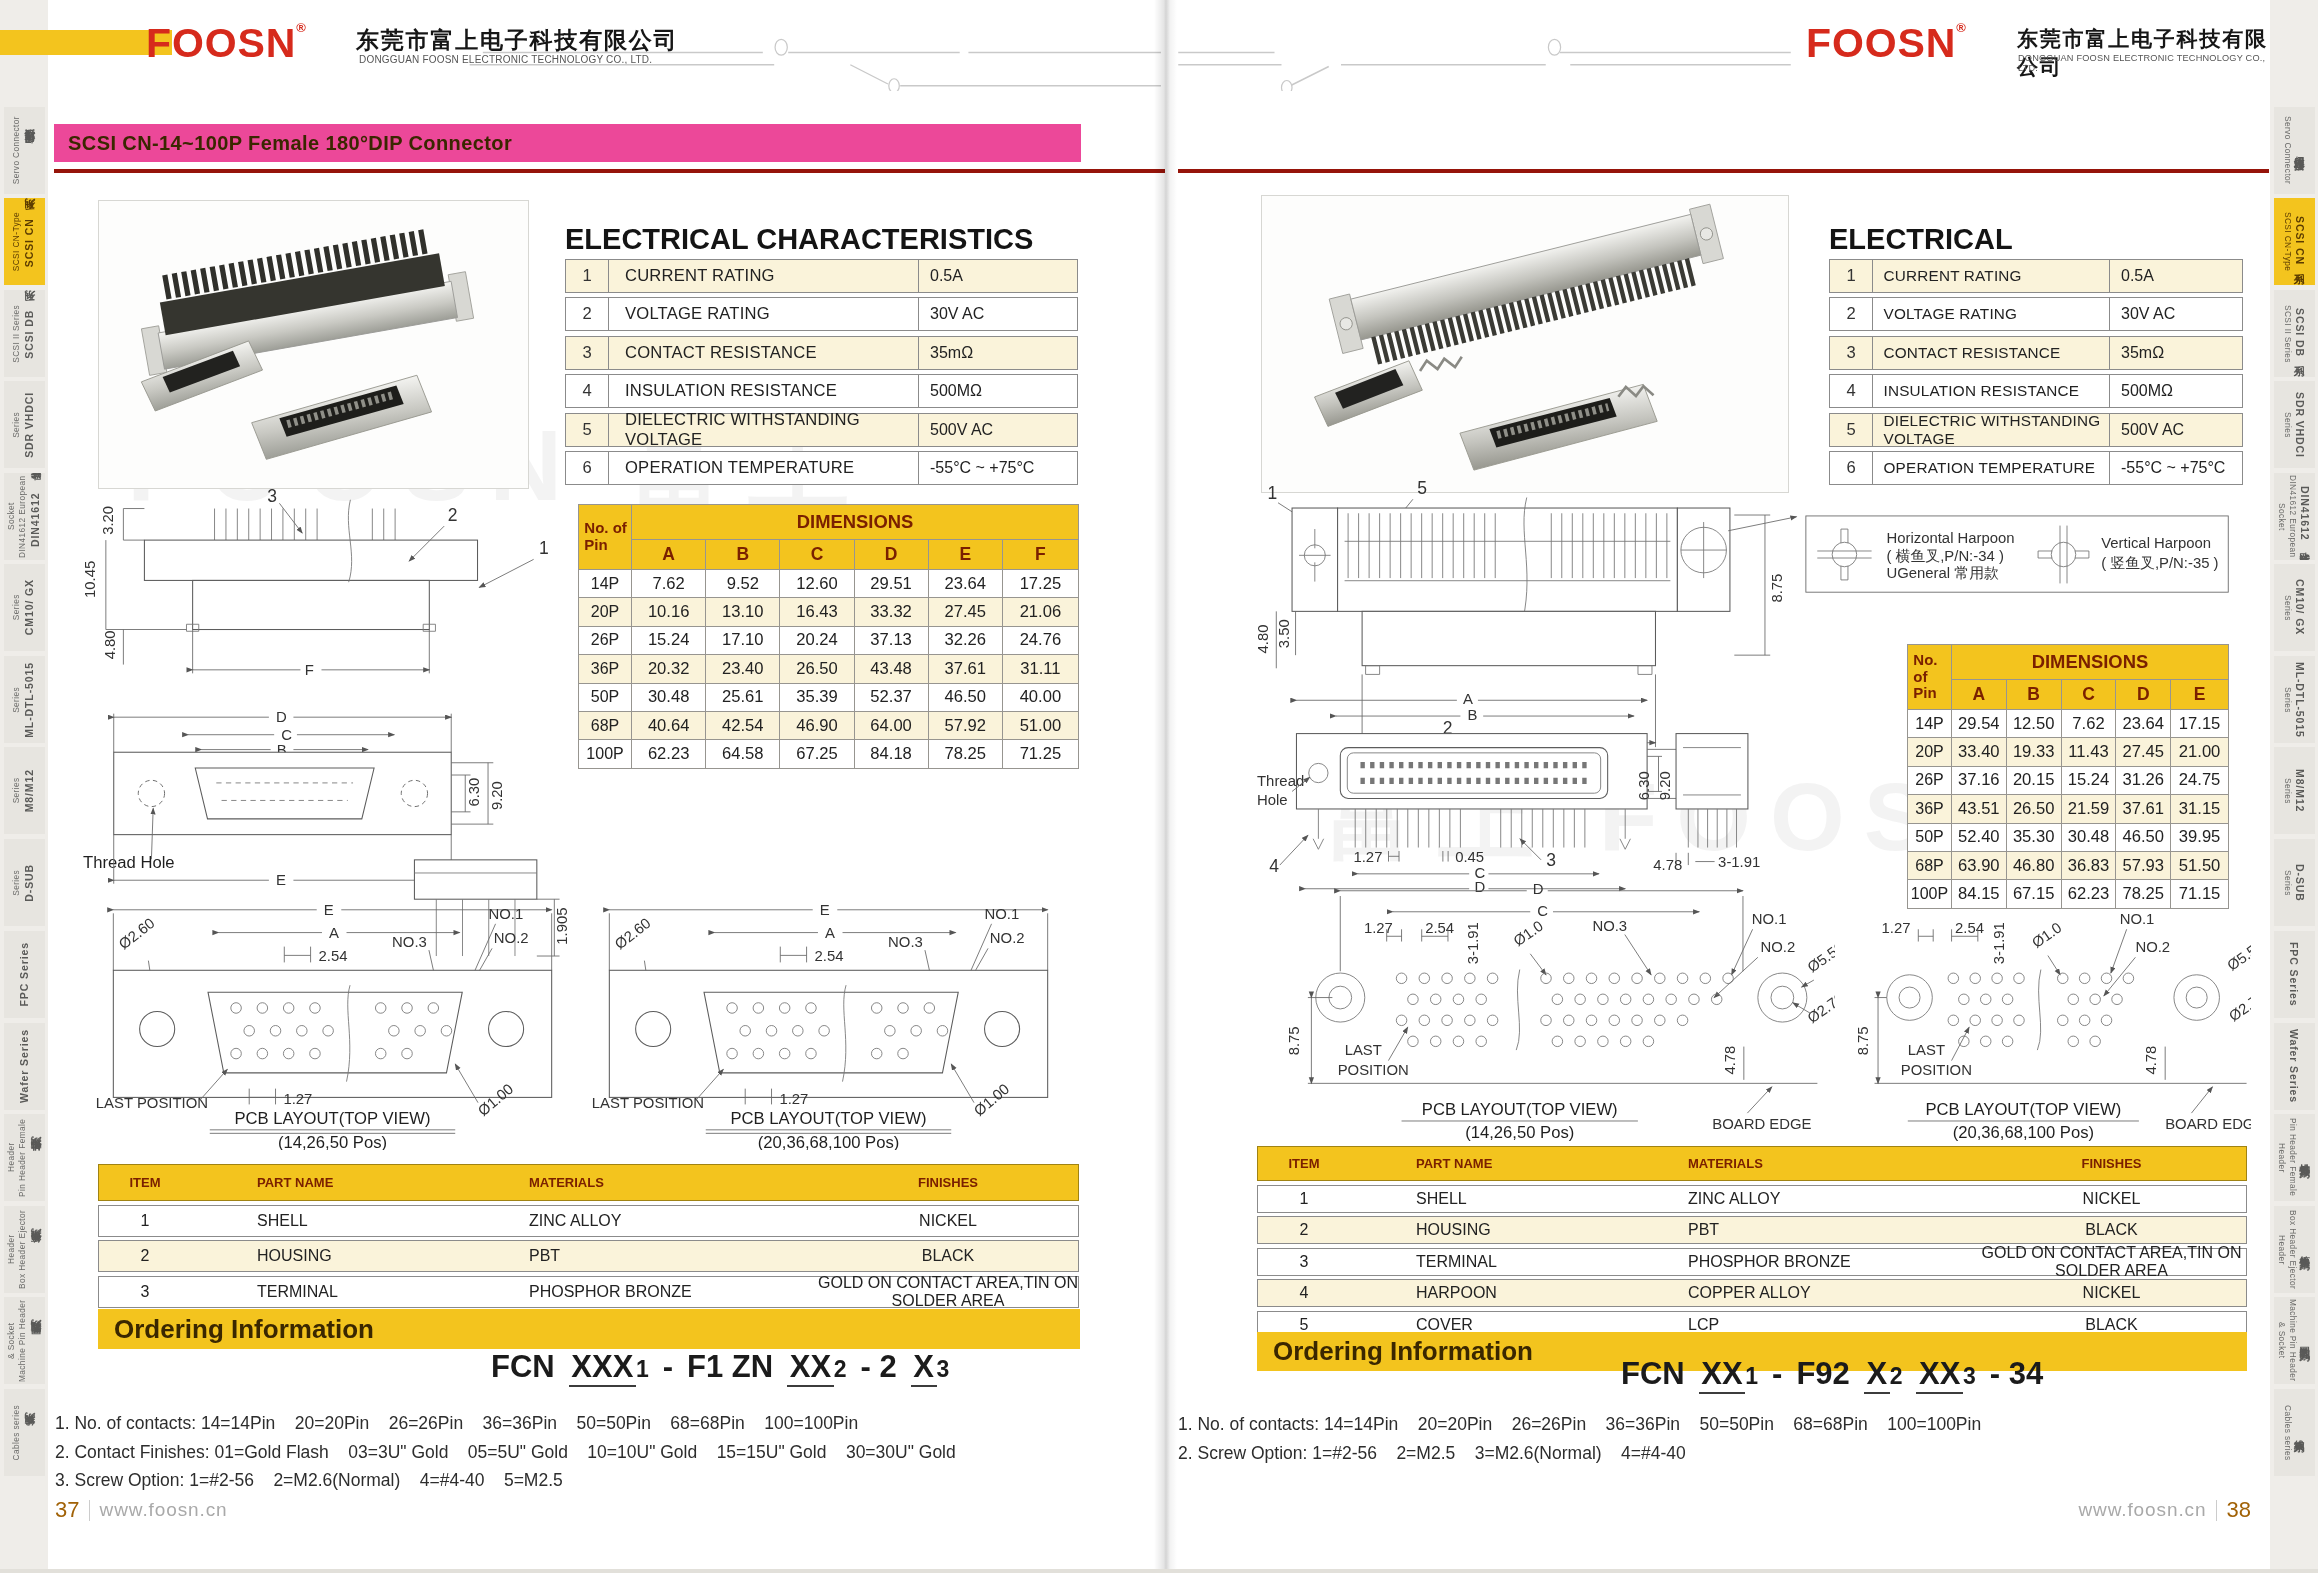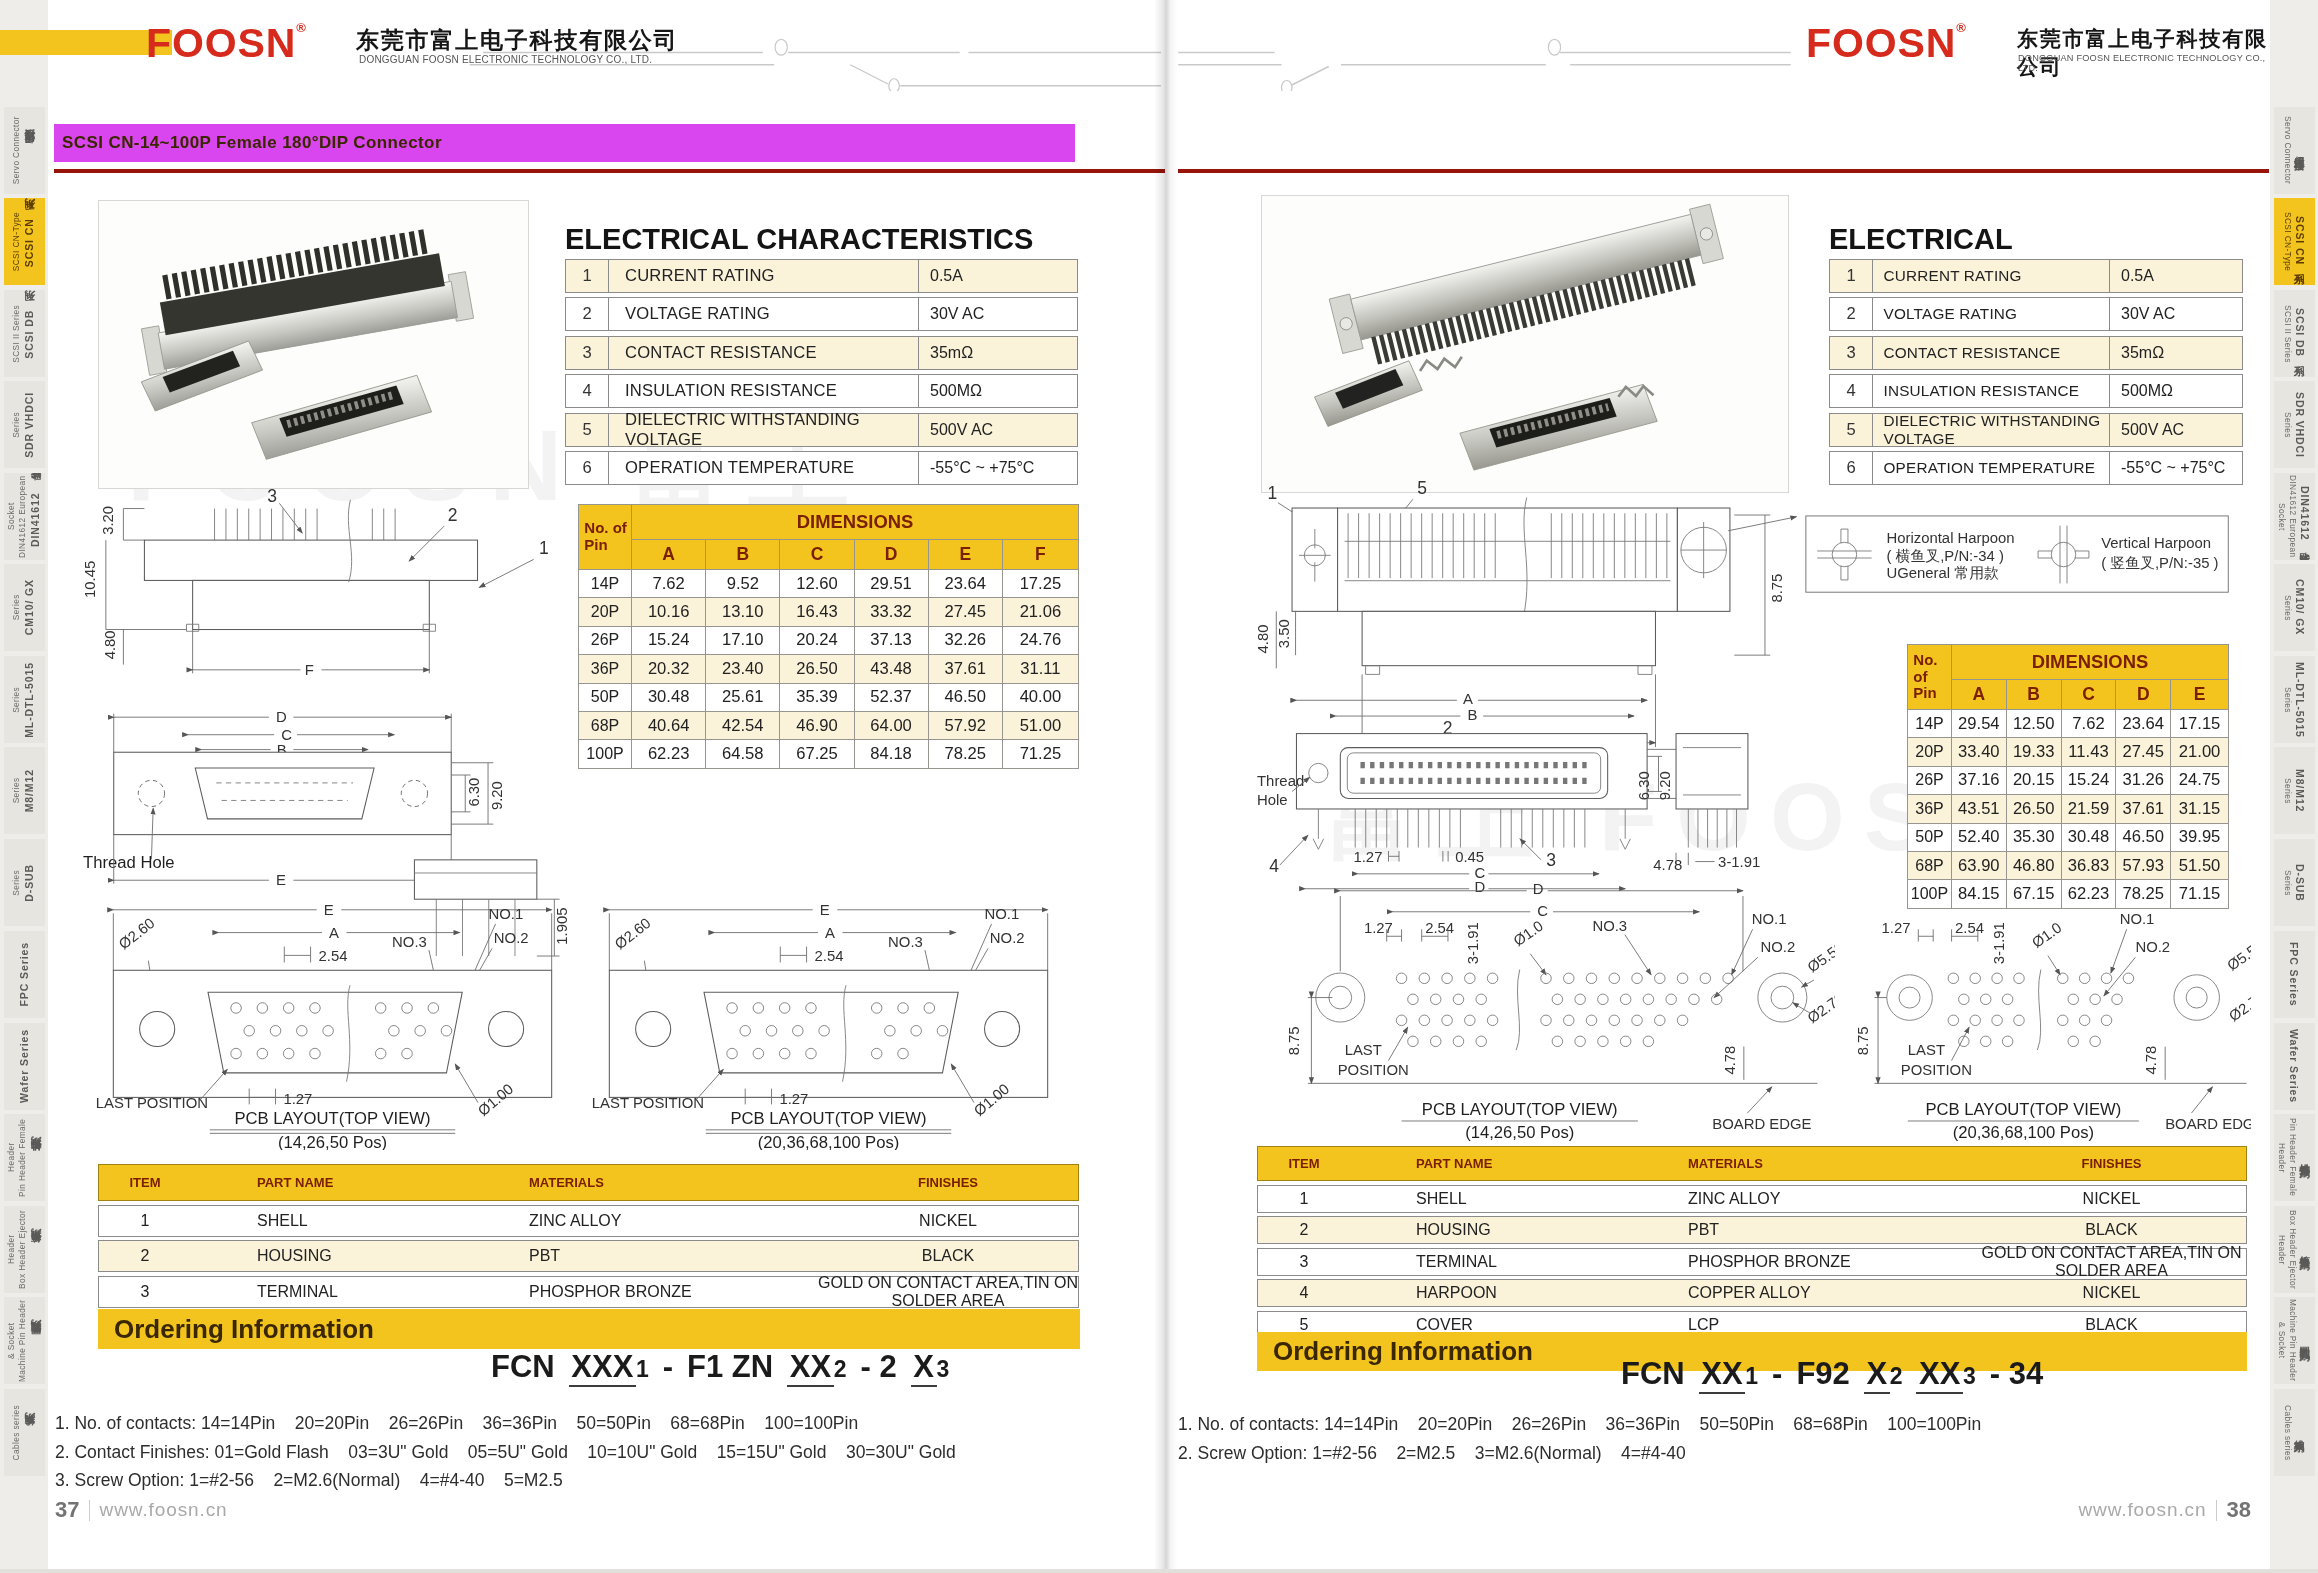--- a/index.html
+++ b/index.html
@@ -27,22 +27,22 @@
   .bottom-edge{position:absolute;left:0;bottom:0;width:2319px;height:5.3px;background:#e2e0da}
   
   .ybar{background:#f3c41e}
   .logo{font-size:41px;font-weight:bold;color:#d62a1c;letter-spacing:0.9px;line-height:1}
   .logo sup{font-size:13px;vertical-align:24.5px}
   .cnname{font-size:23px;font-weight:bold;color:#161616;letter-spacing:1.8px}
   .enname{font-size:10px;color:#555;letter-spacing:0.2px}
   .tr-svg path{stroke:#c9c9c9;stroke-width:1.6;fill:none}
   .tr-svg ellipse{stroke:#c9c9c9;stroke-width:1.4;fill:#fff}
   
-  .tbar{background:#d946ef;height:38px;line-height:38px;padding-left:8px;
-        font-size:17px;font-weight:bold;color:#3a2700;letter-spacing:0.4px}
+  .tbar{background:#ec4899;height:38px;line-height:38px;padding-left:14px;
+        font-size:20px;font-weight:bold;color:#3a2700;letter-spacing:0.4px}
   .rule{background:#96140a;height:3.5px}
   .photo{background:#fdfdfc;border:0.9px solid #d7d7d3}
   .echd{font-size:29px;font-weight:bold;color:#141414}
   
   .ecrow{display:flex;margin-bottom:4.4px;border:0.9px solid #8b8b8b;height:32px;background:#fff}
   .ecrow.cream{background:#faf3da}
   .ec0{width:42px;border-right:0.9px solid #8b8b8b;display:flex;align-items:center;justify-content:center;font-size:16.6px;color:#333}
   .ec1{flex:1;display:flex;align-items:center;padding-left:16px;font-size:16.6px;letter-spacing:0.2px}
   .ec2{border-left:0.9px solid #8b8b8b;display:flex;align-items:center;padding-left:11.4px;font-size:16px}
   #pageL .ec2{width:147px}
@@ -69,21 +69,21 @@
   .mc3{flex:1;text-align:center}
   #pageR .mrow{height:26px}
   
   .obar{background:#f3c41e;font-size:26px;font-weight:bold;color:#3a2700;padding-left:16px}
   .formula{display:flex;gap:14px;align-items:flex-start;font-size:31px;font-weight:bold;color:#1b1b1b;white-space:pre}
   .seg{display:flex;flex-direction:row;align-items:center}
   .seg .t{border-bottom:2.6px solid #3c3c3c;padding:0 2.6px}
   .seg .n{font-size:23px;margin-top:3.5px}
   .oline{position:absolute;font-size:17.5px;color:#2d2d2d;white-space:pre}
   
-  .pg{color:#737373;font-weight:bold;font-size:22px;vertical-align:middle}
+  .pg{color:#a16207;font-weight:normal;font-size:22px;vertical-align:middle}
   .fsep{display:inline-block;width:0.9px;height:21px;background:#ccc;margin:0 9.6px;vertical-align:middle}
   .fsite{color:#a9a9a9;font-size:19px;letter-spacing:0.9px;vertical-align:middle}
   
   svg text{font-family:"Liberation Sans",sans-serif;fill:#333;font-size:17px}
   .dwg .ol{stroke:#5c5c5c;stroke-width:1.2;fill:#fff}
   .dwg .thin{stroke:#777;stroke-width:1;fill:none}
   .dwg .dim{stroke:#6a6a6a;stroke-width:1;fill:none}
   .dwg .dash{stroke:#6a6a6a;stroke-width:1.1;fill:none;stroke-dasharray:5 4}
   .dwg .cap{font-size:19px;fill:#1f1f1f}
   .dwg .co{font-size:20px}

